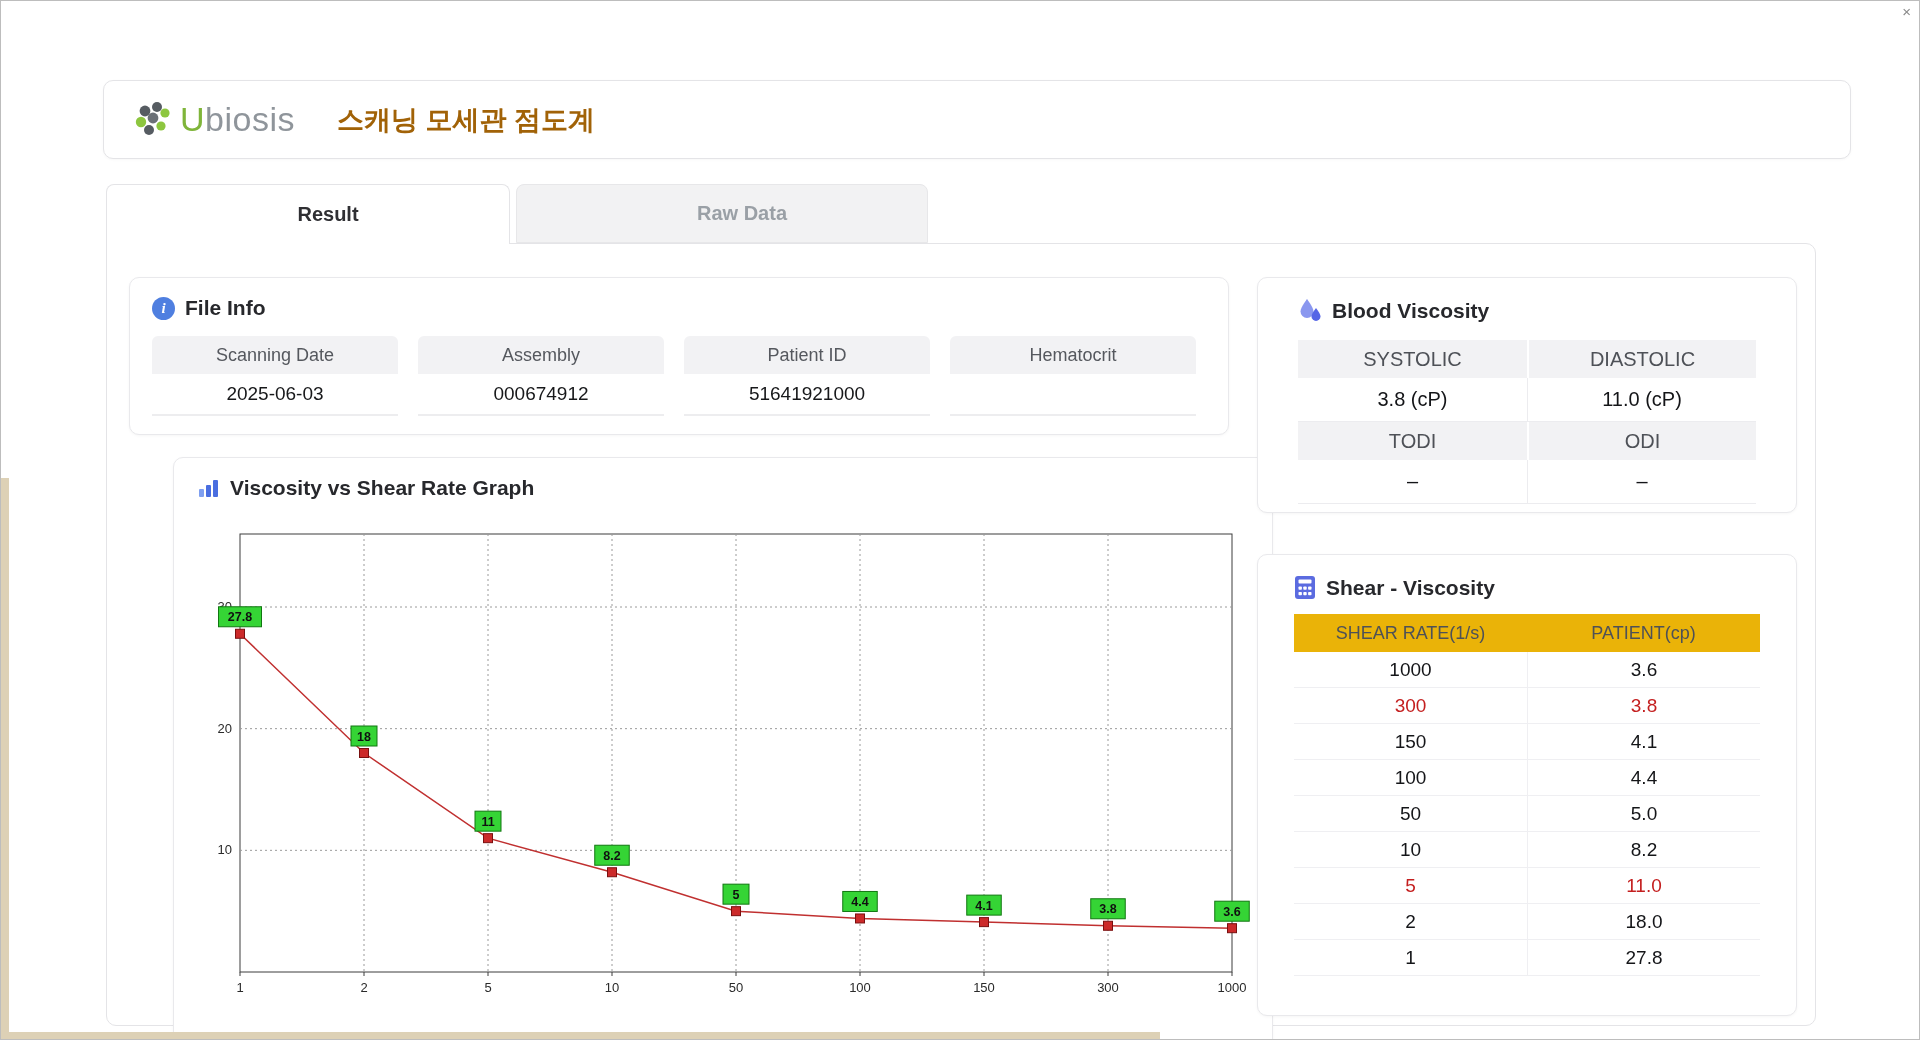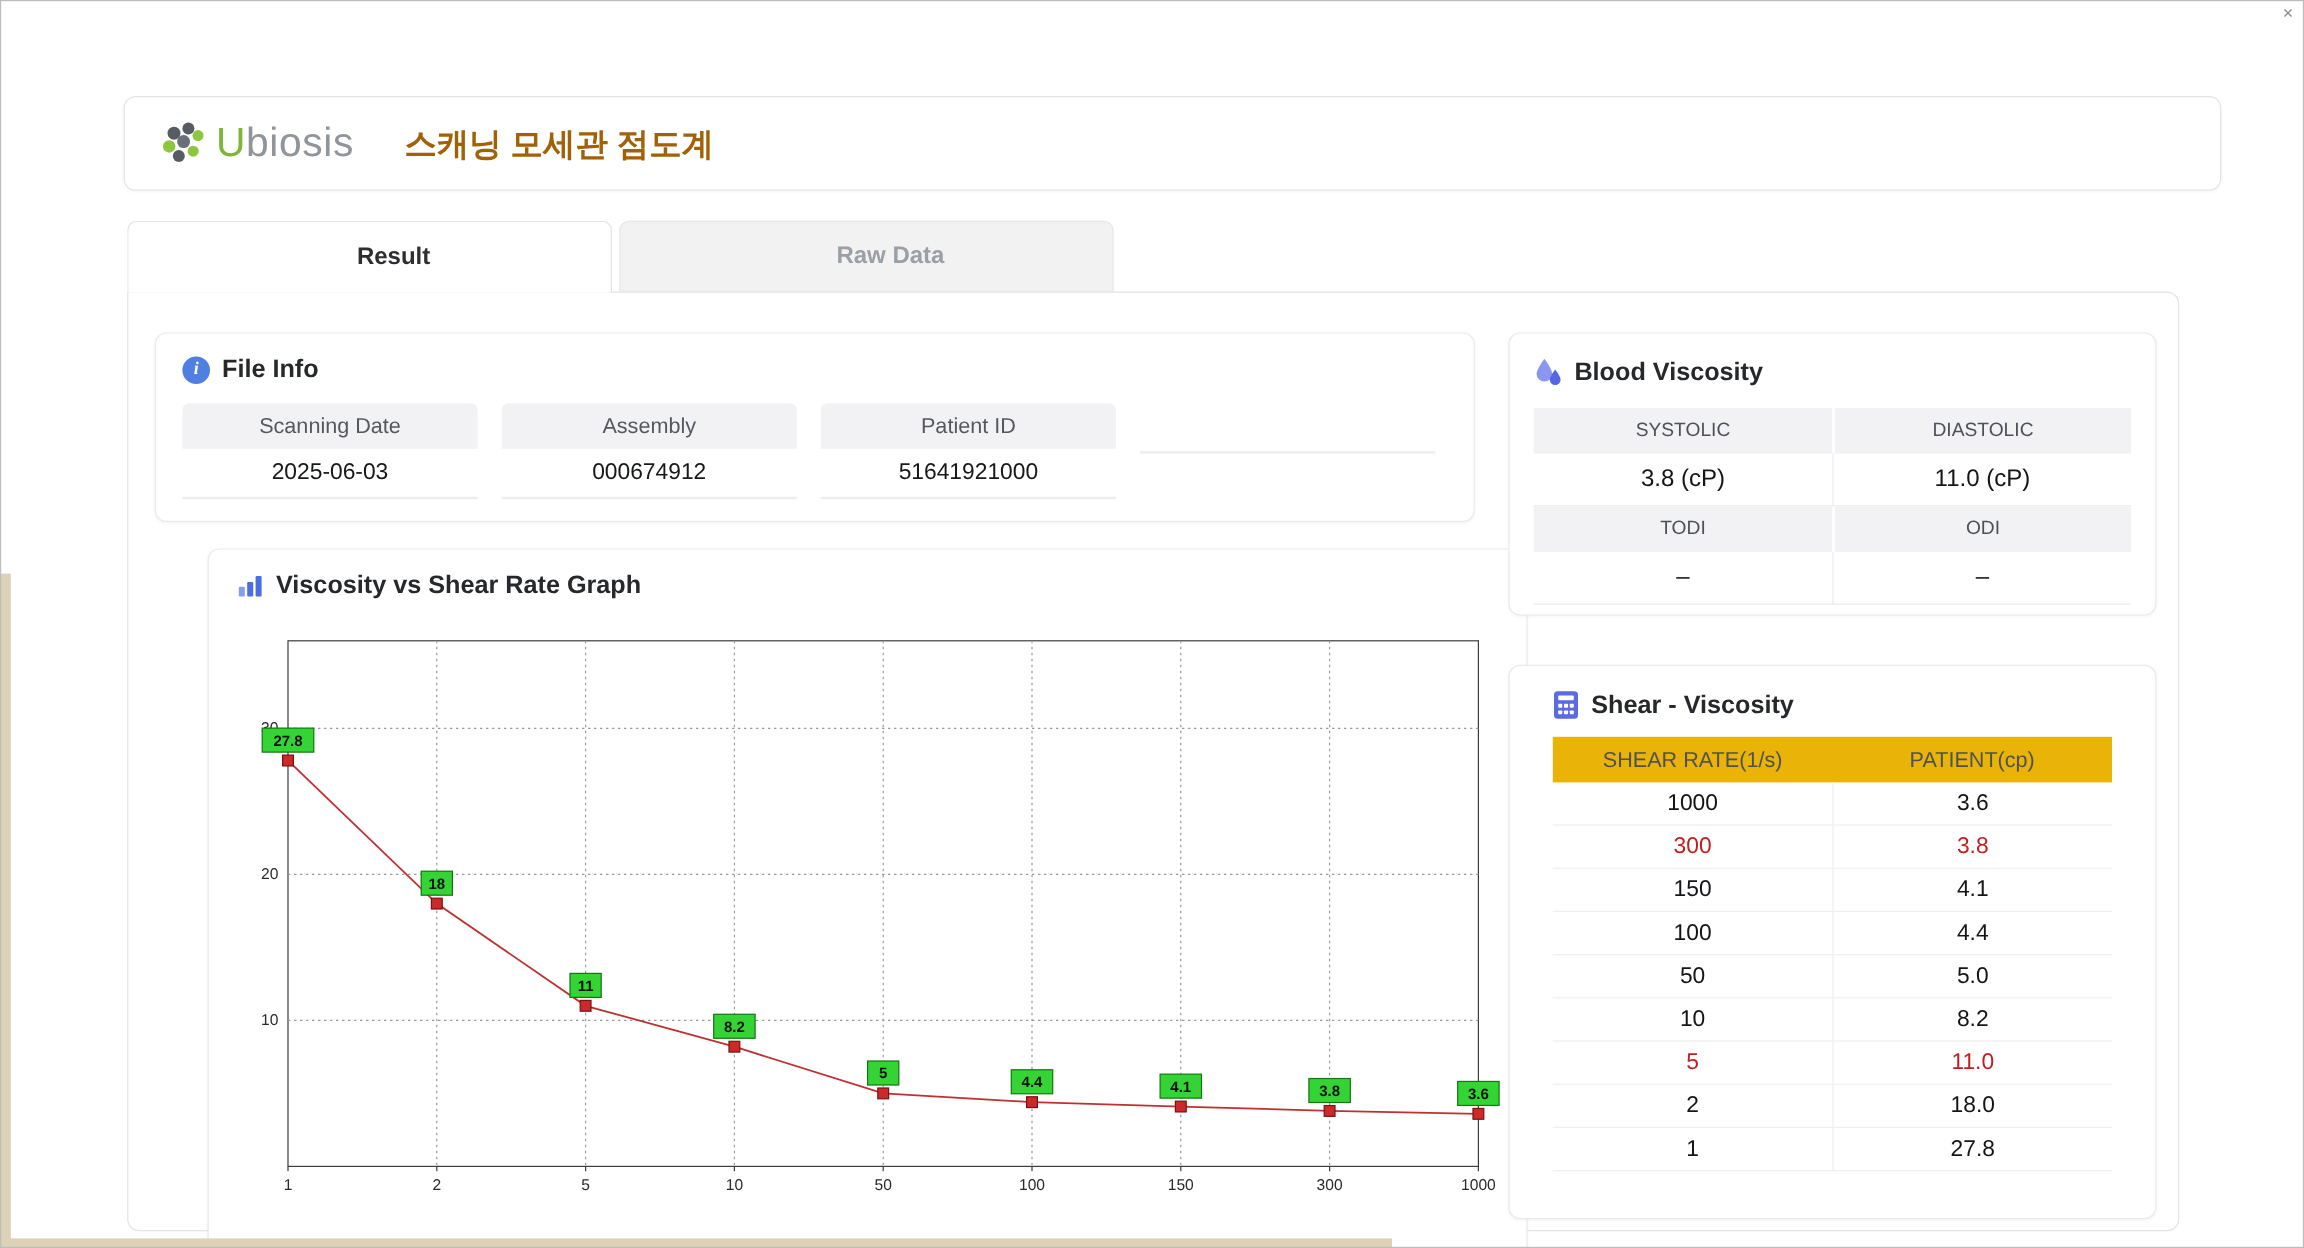--- a/index.html
+++ b/index.html
@@ -39,21 +39,21 @@
   
   .main-panel { position:absolute; left:106px; top:243px; width:1710px; height:783px;
                 border:1px solid #e4e4e7; border-radius:0 10px 10px 10px; background:#fff; z-index:2; }
 
   .card { position:absolute; border:1px solid #e9e9ec; border-radius:10px; background:#fff;
           box-shadow:0 1px 3px rgba(0,0,0,.04); padding:18px 22px; }
   .card-title { display:flex; align-items:center; gap:10px; font-size:21px; font-weight:700; color:#27282c; }
 
   .file-info-card  { left:22px;  top:33px;  width:1100px; height:158px; }
   .graph-card      { left:22px;  top:213px; width:1100px; height:660px;margin-left:44px; }
-  .bv-card         { left:1150px; top:33px; width:540px;  height:236px; padding:20px 20px; }
+  .bv-card         { left:1150px; top:33px; width:540px;  height:236px; padding:20px 40px; }
   .sv-card         { left:1150px; top:310px; width:540px; height:462px; padding:20px 36px; }
 
   
   .info-circle { width:23px; height:23px; border-radius:50%; background:#4f7fe0; color:#fff;
                  font-size:15px; font-weight:700; display:flex; align-items:center; justify-content:center;
                  font-family:"Liberation Serif", serif; font-style:italic; }
   .svg-icon { display:block; }
 
   
   .fields-row { margin-top:16px; display:flex; gap:20px; }
@@ -64,21 +64,21 @@
   .field-value { height:42px; display:flex; align-items:center; justify-content:center;
                  font-size:19px; color:#17181a; border-bottom:2px solid #ededef; }
 
   
   .chart-wrap { margin-top:10px; }
   .chart-wrap svg { overflow:visible; display:block; }
 
   
   .bv-grid { margin-top:16px; display:grid; grid-template-columns:1fr 1fr; }
   .bv-label { height:38px; background:#f2f2f4; display:flex; align-items:center; justify-content:center;
-              font-size:16px; color:#4e5157; }
+              font-size:20px; color:#4e5157; }
   .bv-label.col2 { border-left:2px solid #ffffff; }
   .bv-value { height:44px; display:flex; align-items:center; justify-content:center;
               font-size:20px; color:#141518; border-bottom:1px solid #ececef; }
   .bv-value.col2 { border-left:1px solid #ececef; }
 
   
   .sv-table { margin-top:14px; }
   .sv-head { display:grid; grid-template-columns:1fr 1fr; background:#eab308; height:38px; }
   .sv-head > div { display:flex; align-items:center; justify-content:center; font-size:18px; color:#4e5157; }
   .sv-row { display:grid; grid-template-columns:1fr 1fr; height:36px; border-bottom:1px solid #efeff2; }
@@ -127,20 +127,21 @@
       </div>
       <div class="field">
         <div class="field-label">Assembly</div>
         <div class="field-value">000674912</div>
       </div>
       <div class="field">
         <div class="field-label">Patient ID</div>
         <div class="field-value">51641921000</div>
       </div>
       <div class="field">
+        <div class="field-label">Hematocrit</div>
         <div class="field-value"></div>
       </div>
     </div>
   </div>
 
   <div class="card graph-card">
     <div class="card-title">
       <svg class="svg-icon" width="24" height="24" viewBox="0 0 24 24">
         <rect x="3" y="13" width="5" height="8" rx="1" fill="#7f9ff0"></rect>
         <rect x="10" y="9" width="5" height="12" rx="1" fill="#4a6ee0"></rect>

